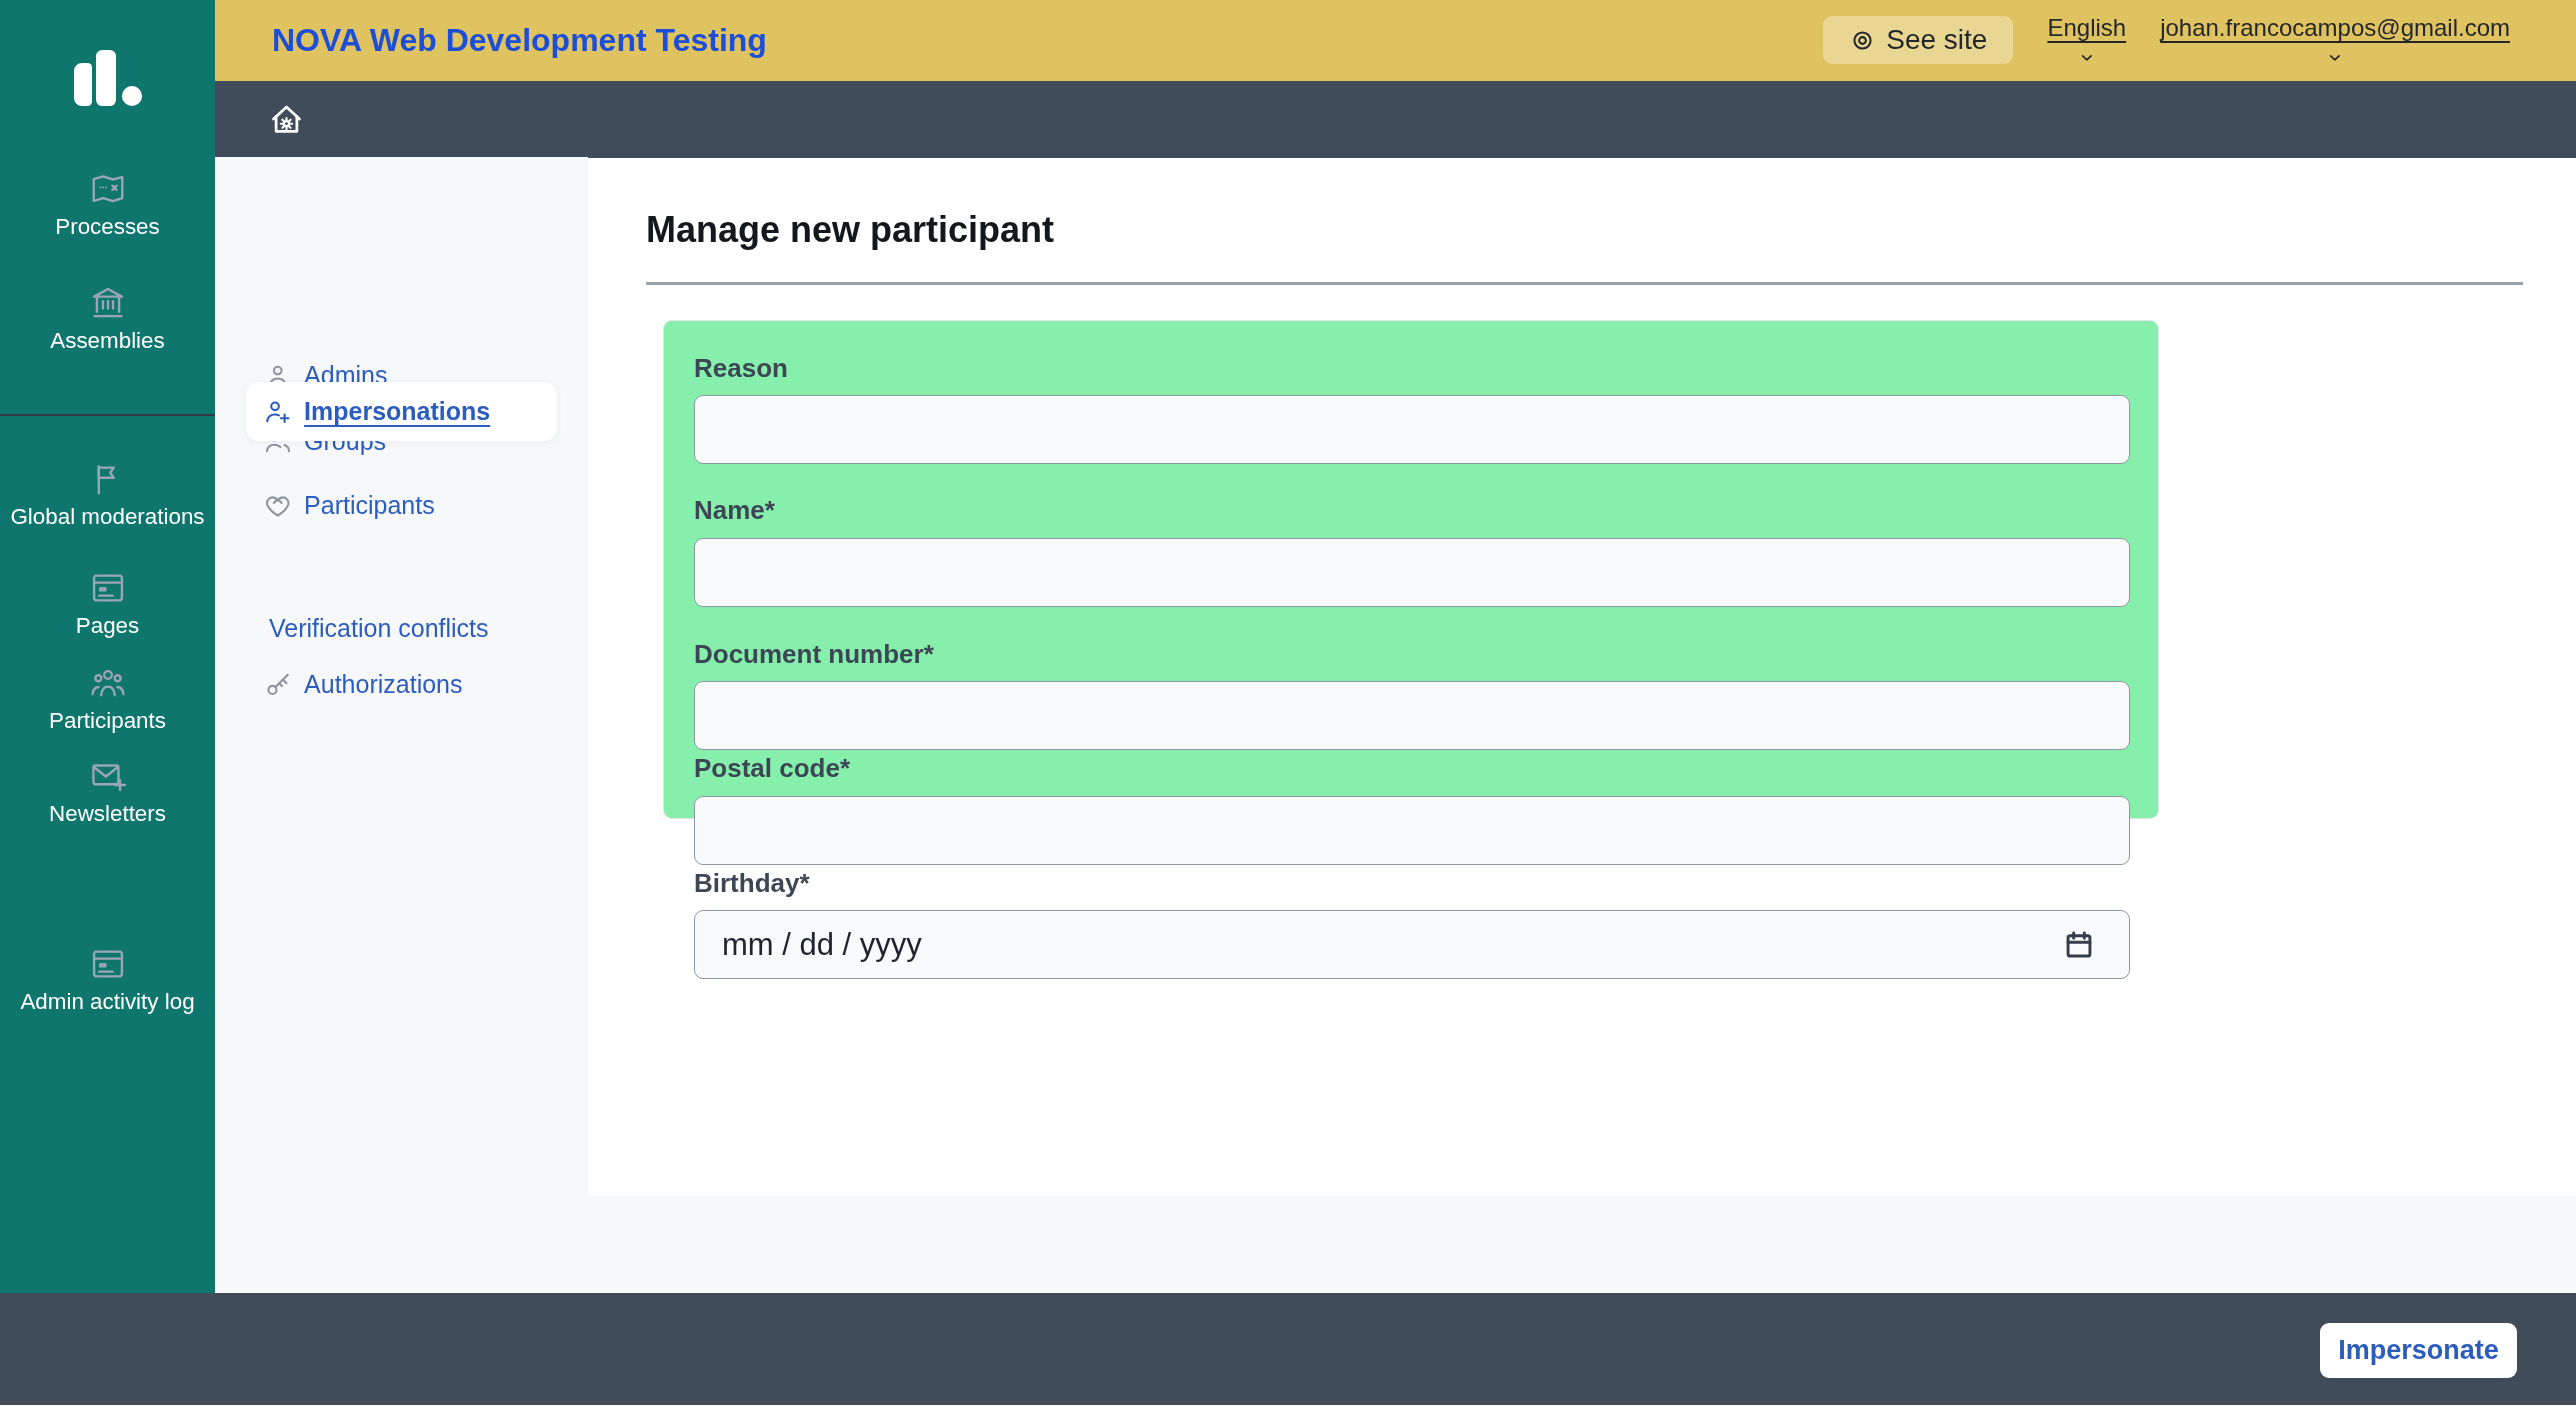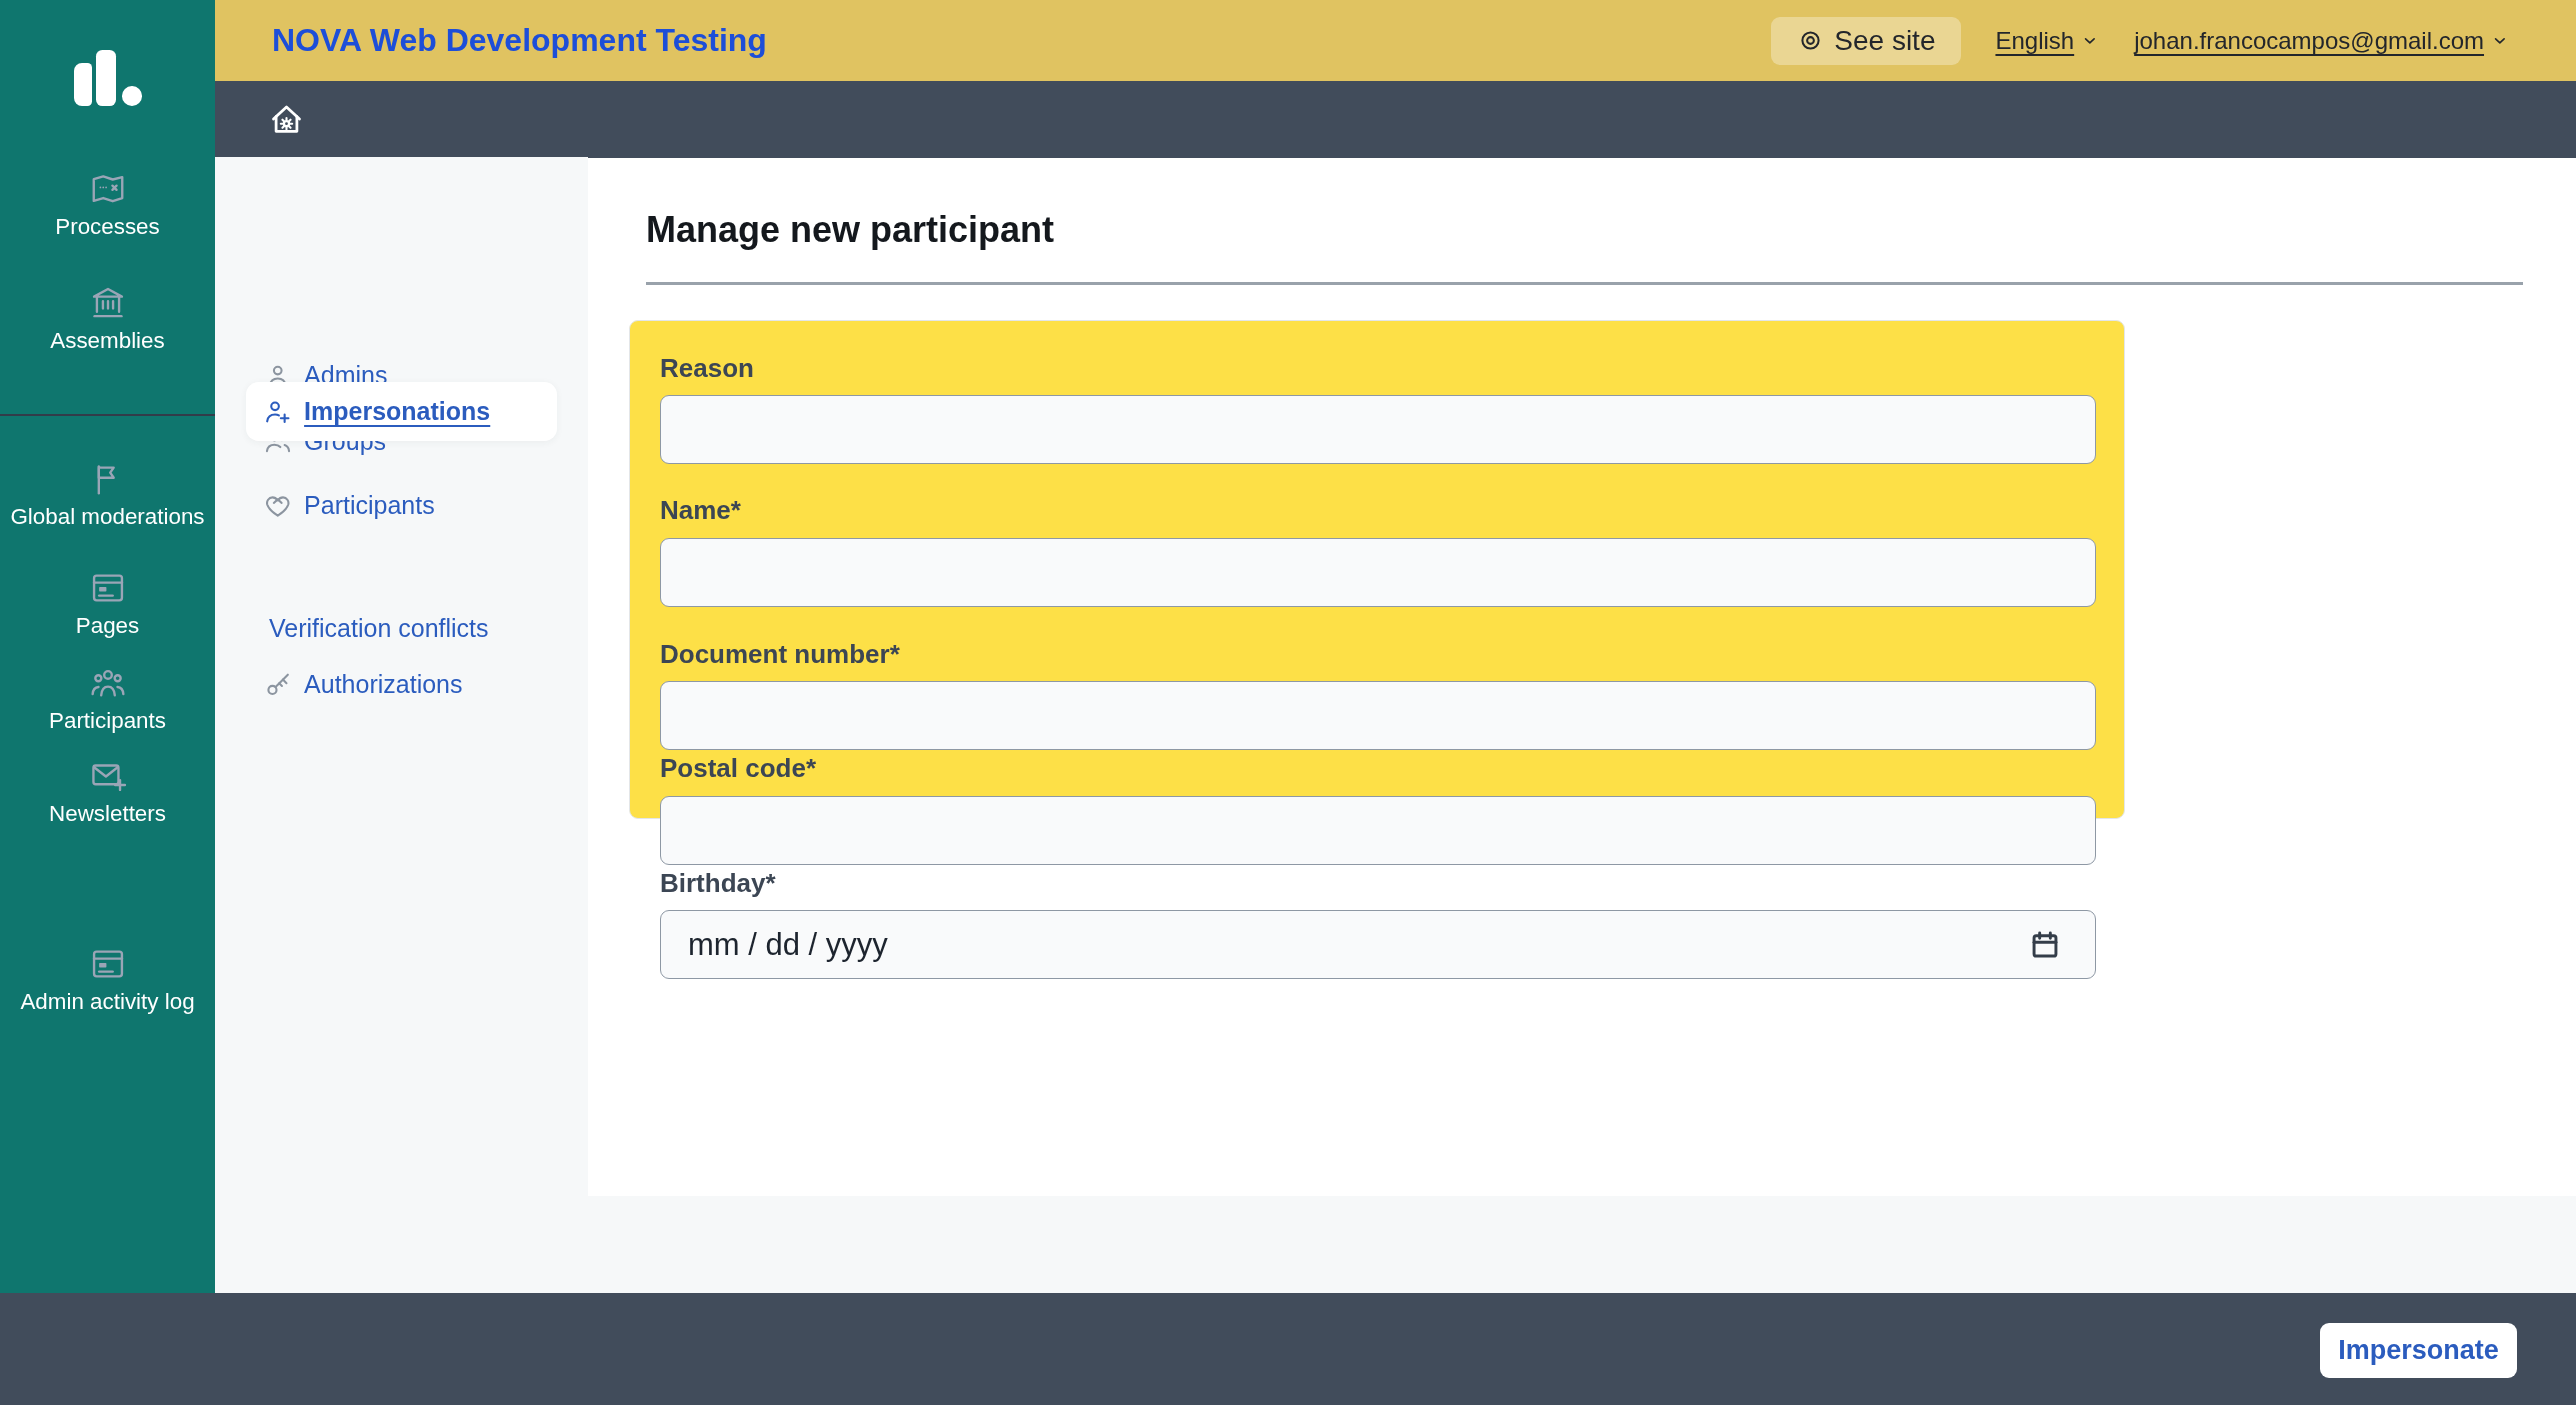--- a/index.html
+++ b/index.html
@@ -25,21 +25,21 @@
 
   
   .topbar { position:absolute; left:215px; top:0; width:2361px; height:81px; background:#e0c361;
             display:flex; align-items:center; padding:0 66px 0 57px; z-index:2; }
   .org-title { font-size:32px; font-weight:bold; color:#1d4ed8; margin-right:auto; }
   .top-right { display:flex; align-items:center; gap:34px; }
   .see-site { display:flex; align-items:center; gap:10.7px; background:rgba(255,255,255,0.32);
               border:none; border-radius:9px; padding:8px 26px; font-size:28px; color:#23262b;
               font-family:inherit; cursor:pointer; }
   .see-site svg { width:27px; height:27px; color:#23262b; }
-  .top-link { display:flex; align-items:center; gap:6.3px; cursor:pointer; color:#23262b; font-size:24px; }
+  .top-link { display:flex; align-items:center; gap:6.3px; cursor:pointer; color:#23262b; font-size:24px;flex-direction:column; }
   .top-link .lbl { text-decoration:underline; text-underline-offset:4.5px; }
   .top-link svg { width:19.7px; height:19.7px; color:#23262b; }
 
   
   .navbar { position:absolute; left:215px; top:81px; width:2361px; height:77px; background:#414c5b;
             display:flex; align-items:center; padding-left:52px; z-index:2; }
   .home-btn { background:none; border:none; cursor:pointer; display:flex; padding:0; }
   .home-btn svg { width:39px; height:39px; color:#ffffff; }
 
   
@@ -50,21 +50,21 @@
   .sm-row.active-pill { left:31px; width:311px; height:59px; background:#ffffff; border-radius:12.5px;
             padding-left:17px; box-shadow:0 1.8px 7.2px rgba(40,50,65,0.05); }
   .sm-row.active-pill svg { color:#2b5cbe; }
   .sm-row.active-pill .sm-label { font-weight:bold; text-decoration:underline; text-underline-offset:5.4px; }
   .sm-row.child { padding-left:54px; }
 
   
   .content { position:absolute; left:588px; top:157px; width:1988px; height:1038px; background:#ffffff; }
   .page-title { position:absolute; left:58px; top:52px; font-size:36px; font-weight:bold; color:#14181d; }
   .title-divider { position:absolute; left:58px; top:125px; width:1877px; height:2.7px; background:#99a2ab; }
-  .form-card { position:absolute; left:41px; top:163px; width:1496px; height:499px; background:#fde047;
+  .form-card { position:absolute; left:75px; top:163px; width:1496px; height:499px; background:#86efac;
                border:1.8px solid #e3e6e9; border-radius:9px; }
   .field-label { position:absolute; left:30px; font-size:26px; font-weight:bold; color:#3c4654; }
   .text-input { position:absolute; left:30px; width:1436px; height:69px; background:#f9fafb;
                 border:1.8px solid #8e98a4; border-radius:9px; font-family:inherit; font-size:26px;
                 color:#1d242e; padding:0 25px; }
   .date-input { position:absolute; left:30px; width:1436px; height:69px; background:#f9fafb;
                 border:1.8px solid #8e98a4; border-radius:9px; display:flex; align-items:center;
                 padding:0 27px; cursor:text; }
   .date-input .date-ph { font-size:31px; color:#1d242e; }
   .date-input svg { position:absolute; right:34px; top:50%; transform:translateY(-50%);

